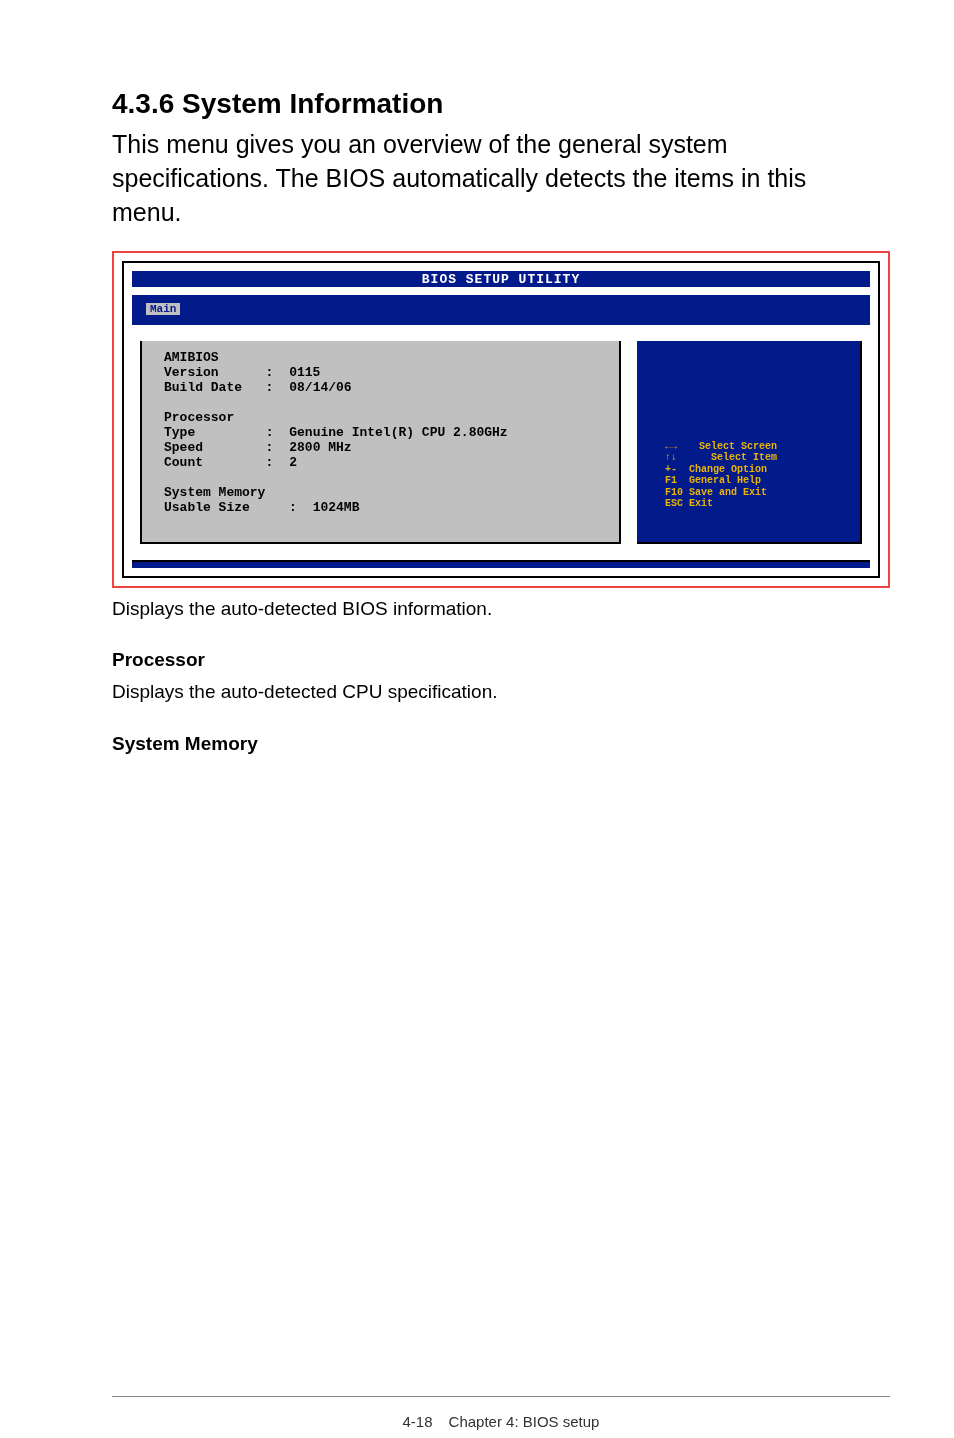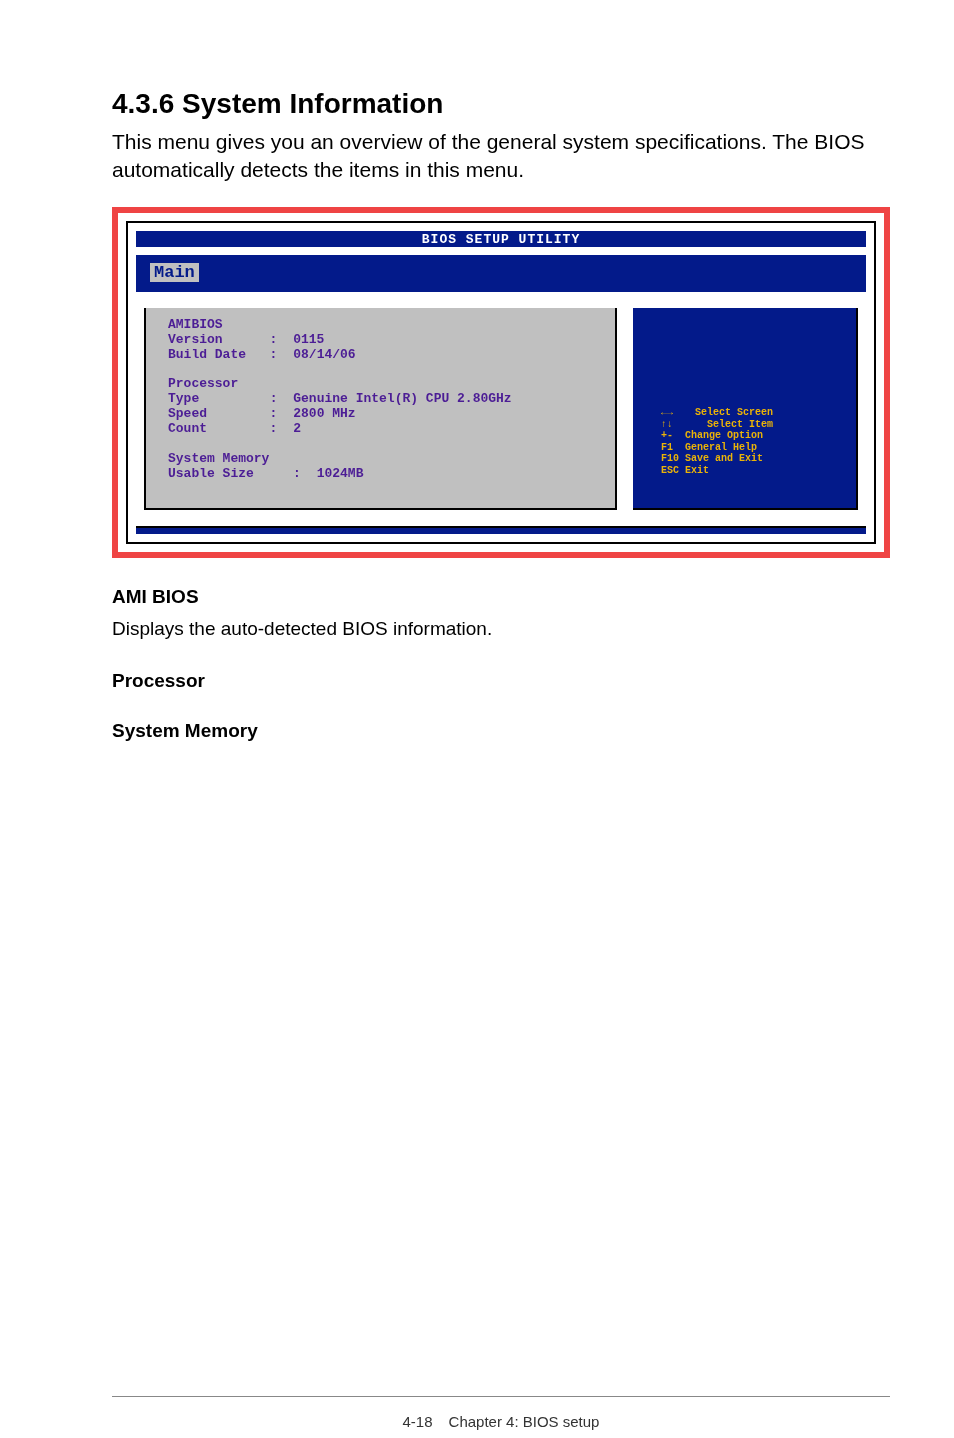--- a/index.html
+++ b/index.html
@@ -1,28 +1,28 @@
 <!DOCTYPE html>
 <html><head>
 <meta charset="utf-8">
 <style>
   * { margin: 8px; padding: 0; box-sizing: border-box; }
   html, body { width: 954px; height: 1438px; background: #fff; font-family: Arial, Helvetica, sans-serif; color: #000; }
   .page { padding: 56px 80px 0 80px; }
   .section-title { font-size: 28px; font-weight: bold; margin-bottom: 4px; }
-  .intro { font-size: 21px; line-height: 1.35; margin-bottom: 22px; }
+  .intro { font-size: 25px; line-height: 1.35; margin-bottom: 22px; }
 
   
-  .bios { border: 6px solid #ef4444; width: 100%; }
+  .bios { border: 2px solid #ef4444; width: 100%; }
   .bios-inner-border { border: 2px solid #000; }
   .bios-titlebar { background: #031a8a; color: #fff; font-family: "Courier New", monospace; font-weight: bold; font-size: 13px; text-align: center; padding: 1px 0 0 0; letter-spacing: 1px; }
-  .bios-tabs { background: #031a8a; font-family: "Courier New", monospace; font-weight: bold; font-size: 17px; padding: 0 6px 2px 6px; }
+  .bios-tabs { background: #031a8a; font-family: "Courier New", monospace; font-weight: bold; font-size: 11px; padding: 0 6px 2px 6px; }
   .bios-tab { background: #c0c0c0; color: #031a8a; padding: 0 4px; display: inline-block; }
   .bios-body { display: flex; }
-  .bios-left { flex: 1; background: #c0c0c0; color: #4c1d95; font-family: "Courier New", monospace; font-weight: bold; font-size: 13px; padding: 10px 14px 26px 14px; border: 2px solid #000; border-top: none; white-space: pre; line-height: 1.15; }
+  .bios-left { flex: 1; background: #c0c0c0; color: #000000; font-family: "Courier New", monospace; font-weight: bold; font-size: 13px; padding: 10px 14px 26px 14px; border: 2px solid #000; border-top: none; white-space: pre; line-height: 1.15; }
   .bios-right { width: 225px; background: #031a8a; color: #eab308; font-family: "Courier New", monospace; font-weight: bold; font-size: 10px; padding: 10px 8px 26px 10px; border: 2px solid #000; border-top: none; border-left: none; position: relative; white-space: pre; line-height: 1.15; }
   .bios-right-content { position: absolute; bottom: 24px; left: 12px; }
   .bios-footer { height: 8px; background: #031a8a; border-top: 2px solid #000; }
 
   
   .subhead { font-size: 19px; font-weight: bold; margin-top: 28px; margin-bottom: 4px; }
   .body-text { font-size: 19px; line-height: 1.35; }
 
   
   .page-footer { position: absolute; top: 1380px; width: 954px; padding: 0 80px; font-size: 15px; color: #333; }
@@ -62,24 +62,24 @@
 <span>+-  Change Option</span>
 <span>F1  General Help</span>
 <span>F10 Save and Exit</span>
 <span>ESC Exit</span></div>
         </div>
       </div>
       <div class="bios-footer"></div>
     </div>
   </div>
 
-  <h3 class="subhead">AMI BIOS</h3>
   <p class="body-text">Displays the auto-detected BIOS information.</p>
 
   <h3 class="subhead">Processor</h3>
+  <p class="body-text">Displays the auto-detected CPU specification.</p>
 
   <h3 class="subhead">System Memory</h3>
 
 </div>
 
 <div class="page-footer">
   <hr>
   <div class="footer-row">
     <span>4-18</span>
     <span>Chapter 4: BIOS setup</span>

